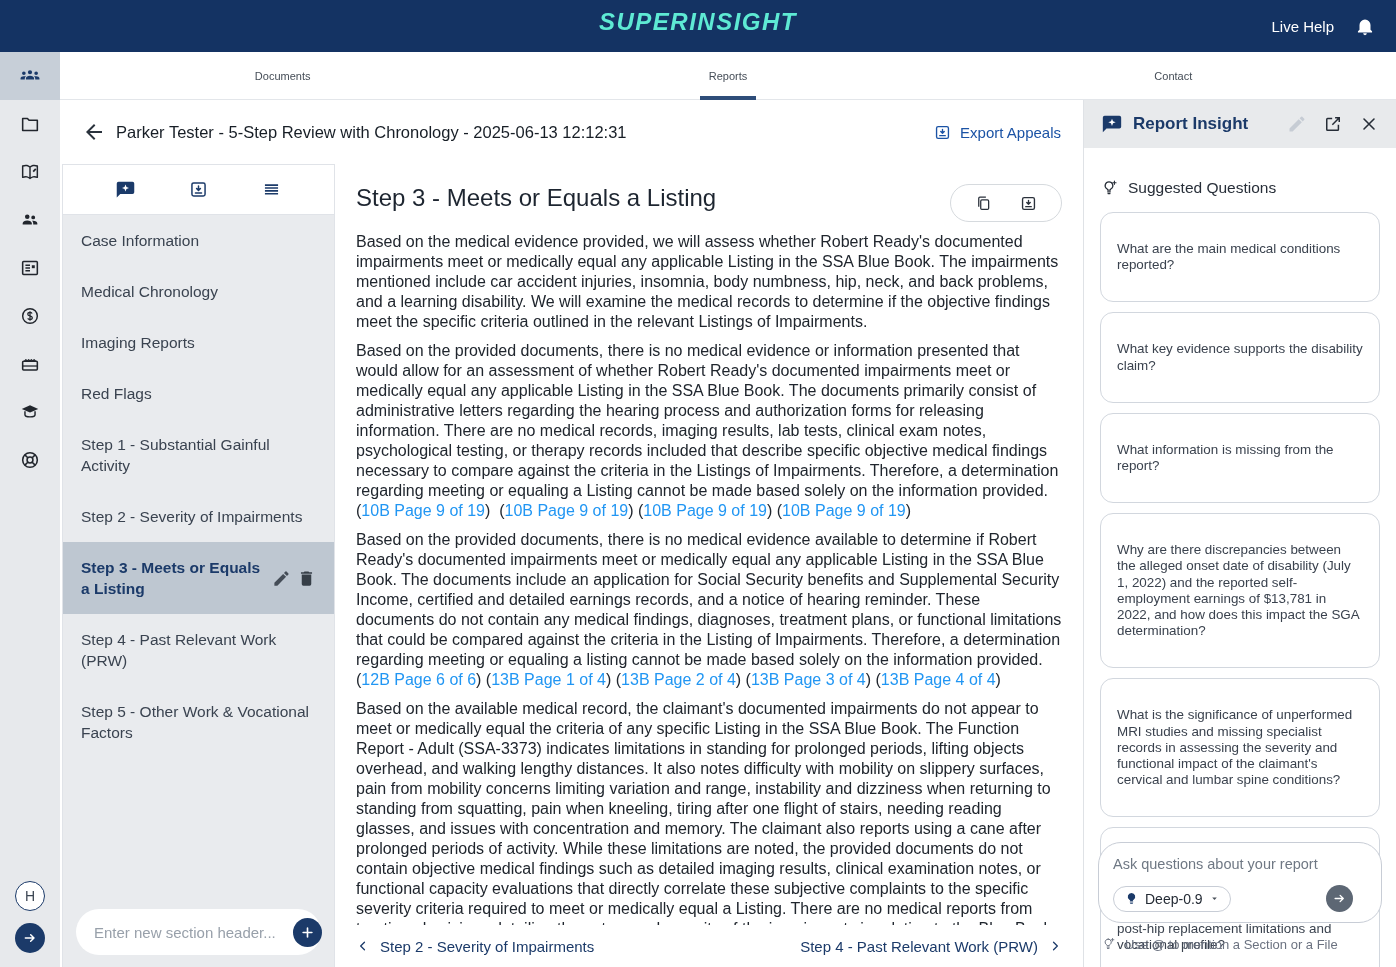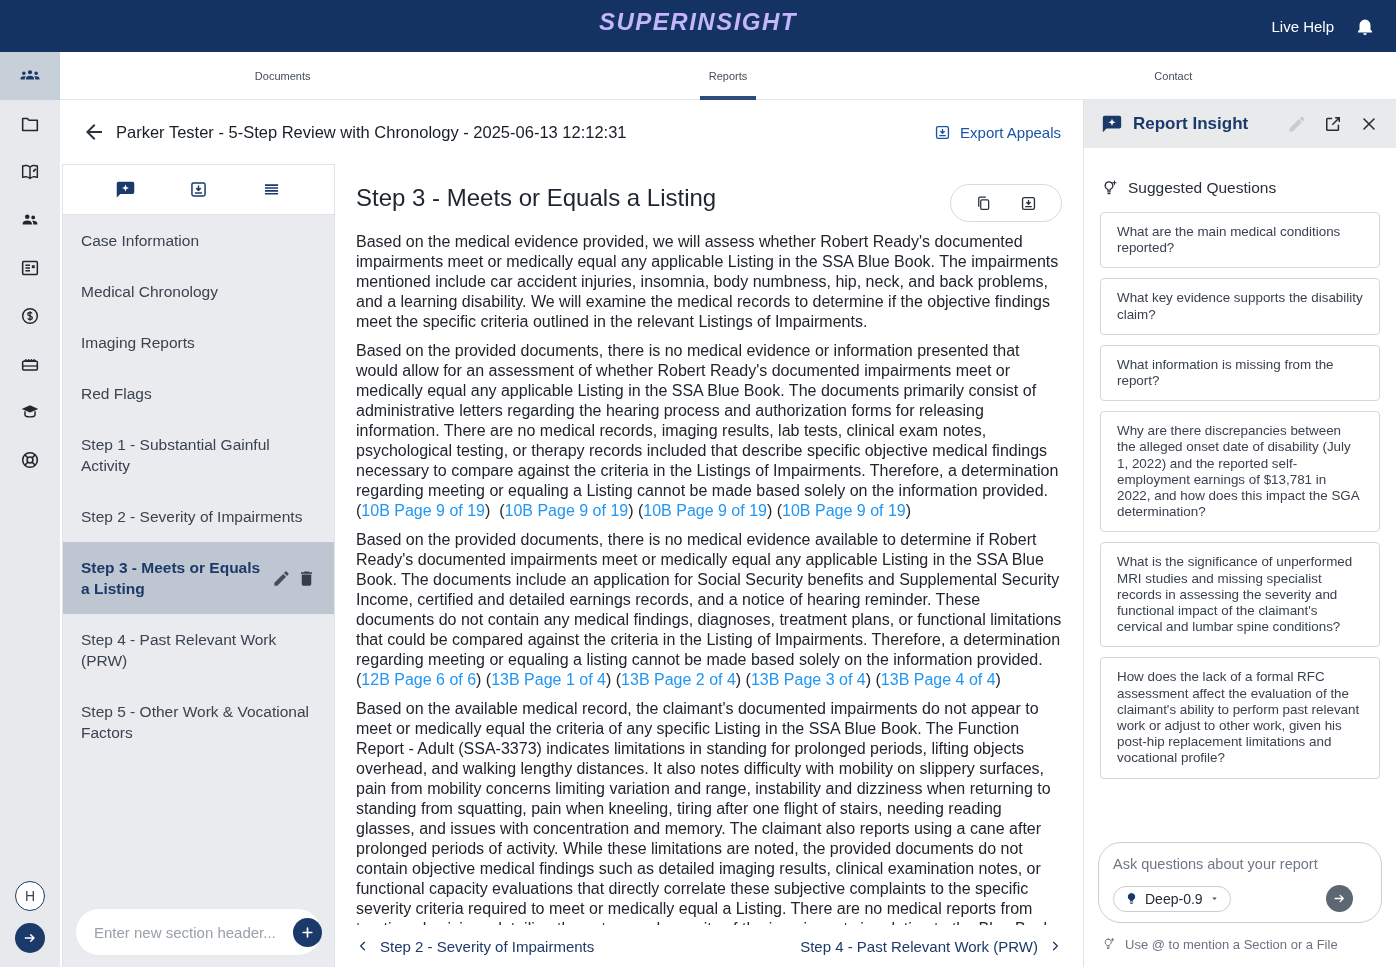--- a/index.html
+++ b/index.html
@@ -4,21 +4,21 @@
 <style>
   * { box-sizing: border-box; margin: 0; padding: 0; }
   html,body { width:1396px; height:967px; }
   body { position:relative; overflow:hidden; background:#fff;
          font-family:"Liberation Sans", sans-serif; -webkit-font-smoothing:antialiased; }
   svg { display:block; }
 
   
   .topbar { position:absolute; left:0; top:0; width:100%; height:52px; background:#143363; }
   .logo { position:absolute; left:0; right:0; top:0; height:44px; display:flex; align-items:center; justify-content:center;
-          color:#c4b5fd; font-size:24px; font-weight:700; font-style:italic; letter-spacing:1.5px; }
+          color:#5eead4; font-size:24px; font-weight:700; font-style:italic; letter-spacing:1.5px; }
   .live-help { position:absolute; right:62px; top:0; height:52px; display:flex; align-items:center;
                color:#fff; font-size:15px; cursor:pointer; }
   .bell { position:absolute; right:20px; top:15px; width:22px; height:22px; color:#fff; cursor:pointer; }
 
   
   .tabbar { position:absolute; left:60px; top:52px; right:0; height:48px; background:#fff;
             border-bottom:1px solid #e3e6ea; display:flex; }
   .tab { flex:1; display:flex; align-items:center; justify-content:center; font-size:11px; color:#454d57;
          position:relative; cursor:pointer; }
   .tab.active::after { content:""; position:absolute; bottom:-1px; left:50%; transform:translateX(-50%);
@@ -89,21 +89,21 @@
              border-left:1px solid #dfe2e6; }
   .insight-header { height:48px; background:#e8eaec; display:flex; align-items:center; padding:0 17px; }
   .insight-header .bubble { width:22px; height:22px; color:#1b3a69; margin-right:10px; }
   .insight-title { font-size:17px; font-weight:700; color:#1b3a69; flex:1; }
   .ih-icon { width:20px; height:20px; margin-left:16px; color:#262d37; cursor:pointer; }
   .ih-icon.disabled { color:#c6ccd4; }
   .insight-body { position:absolute; top:58px; left:0; right:0; bottom:0; padding:16px; }
   .suggest-head { display:flex; align-items:center; gap:8px; font-size:15.5px; font-weight:500; color:#272e38;
                   margin:4px 0 14px; }
   .suggest-head svg { width:20px; height:20px; color:#272e38; }
-  .q-card { border:1px solid #d2d7de; border-radius:4px; padding:11px 16px; font-size:13.4px;
+  .q-card { border:1px solid #d2d7de; border-radius:13px; padding:28px 16px; font-size:13.4px;
             line-height:16.2px; color:#3a424e; margin-bottom:10px; cursor:pointer; background:#fff; }
   .ask-wrap { position:absolute; left:14px; right:14px; bottom:44px; border:1px solid #c8cdd6;
               border-radius:23px; padding:12px 28px 10px 14px; background:#fff; }
   .ask-input { border:none; outline:none; width:100%; font-size:14.5px; color:#333; background:transparent; }
   .ask-input::placeholder { color:#6f7884; }
   .ask-row { display:flex; align-items:center; justify-content:space-between; margin-top:12px;gap:6px; }
   .model-pill { display:flex; align-items:center; gap:6px; border:1px solid #c8cdd6; border-radius:999px;
                 padding:4px 10px; font-size:14px; color:#242b35; cursor:pointer; }
   .model-pill .bulb { width:15px; height:15px; color:#1b3a69; }
   .model-pill .caret { width:11px; height:11px; color:#4a515b; }

